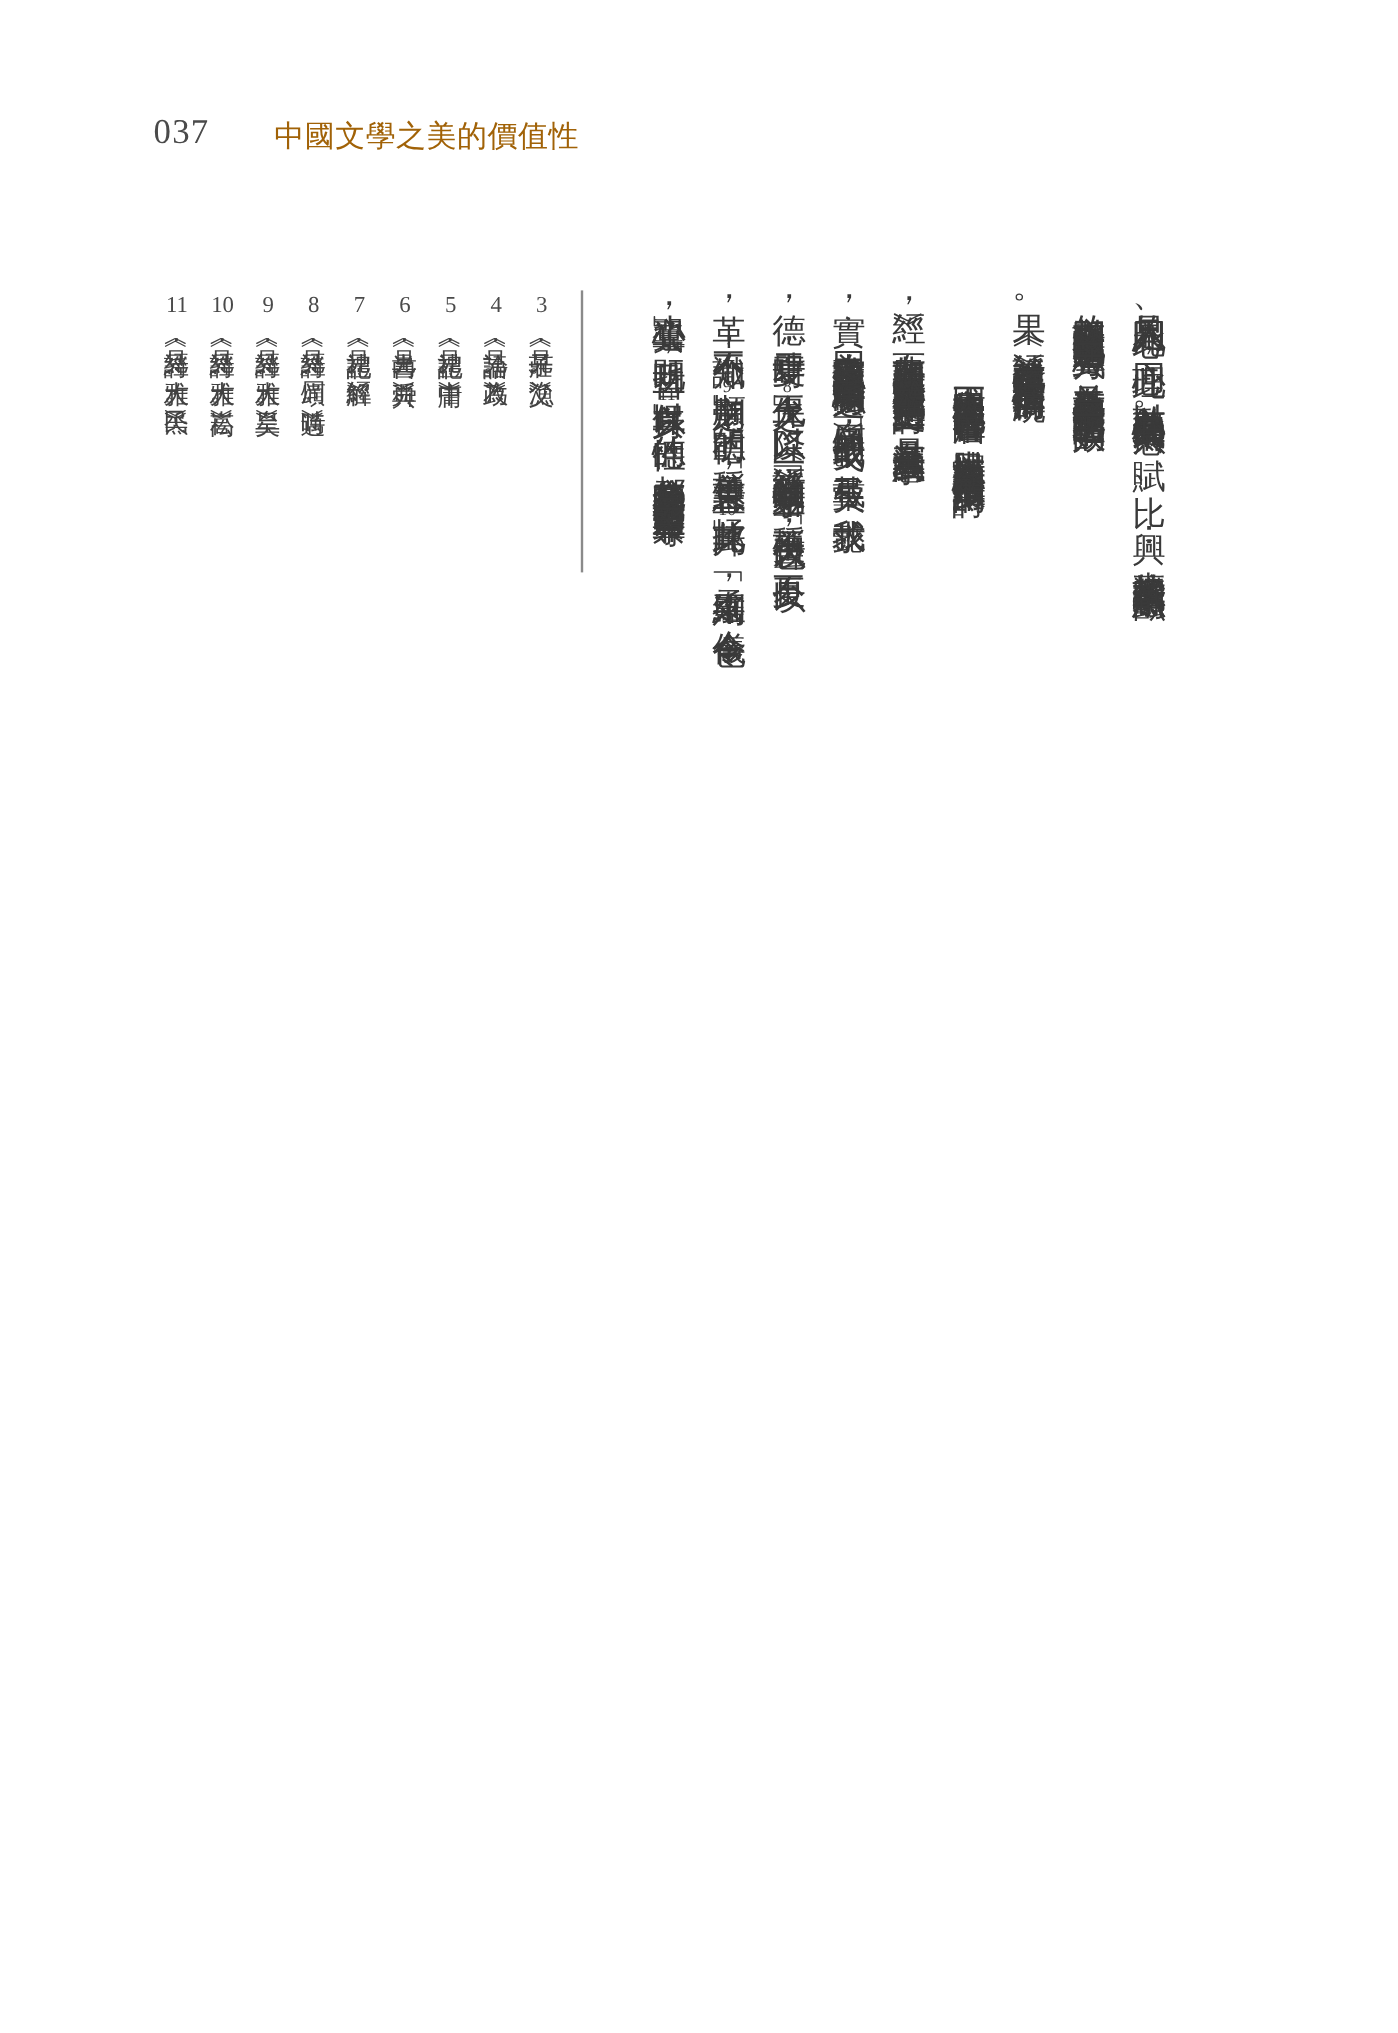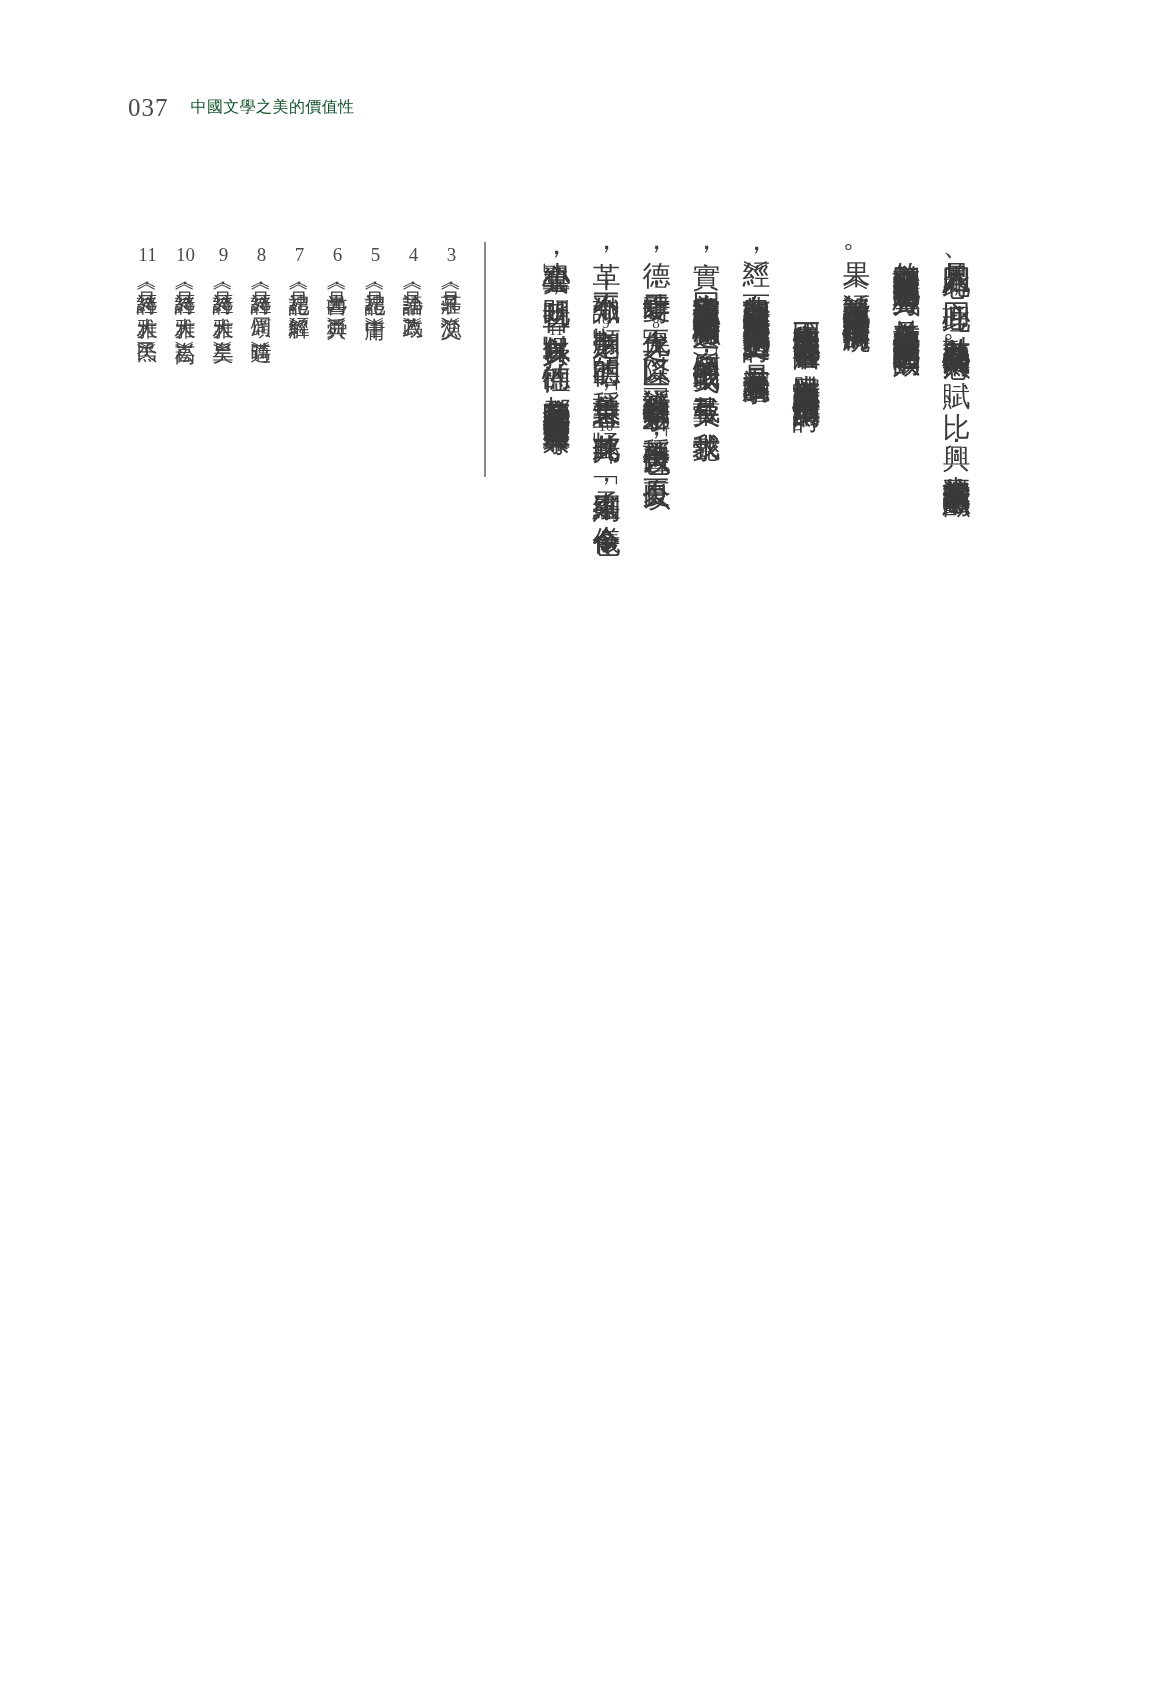--- a/index.html
+++ b/index.html
@@ -15,31 +15,31 @@
   .header {
     position: absolute;
     top: 94px;
     left: 128px;
     height: 28px;
     white-space: nowrap;
     color: #4a4a4a;
   }
   .page-num {
     display: inline-block;
-    font-size: 25px;
+    font-size: 29px;
     letter-spacing: 1px;
     color: #4a4a4a;
     vertical-align: top;
   }
   .running-title {
     display: inline-block;
-    margin-left: 22px;
-    font-size: 16px;
+    margin-left: 54px;
+    font-size: 25px;
     letter-spacing: 0.4px;
-    color: #14532d;
+    color: #a16207;
     vertical-align: top;
     padding-top: 3px;
   }
   
   .main-text {
     position: absolute;
     top: 240px;
     right: 184px;
     width: 452px;
     height: 1312px;

